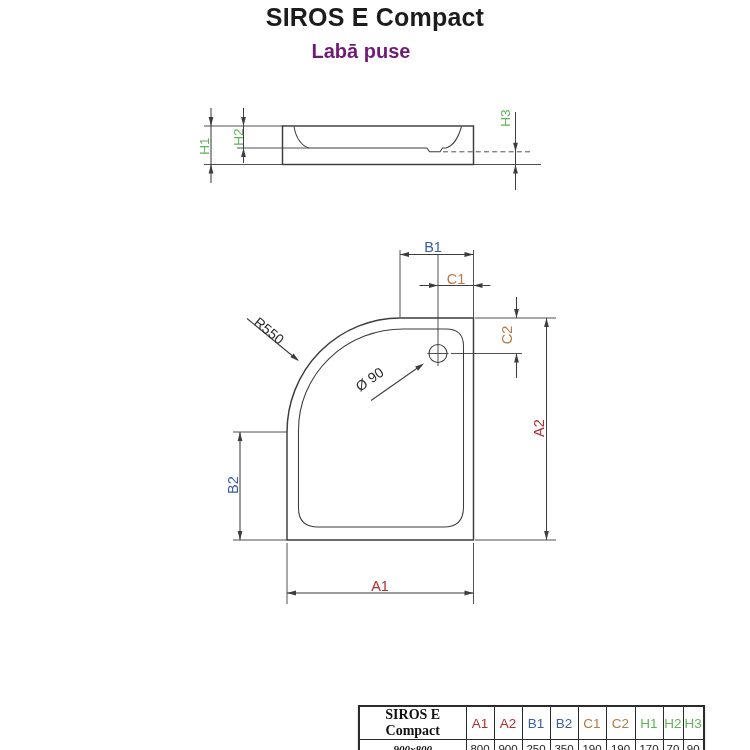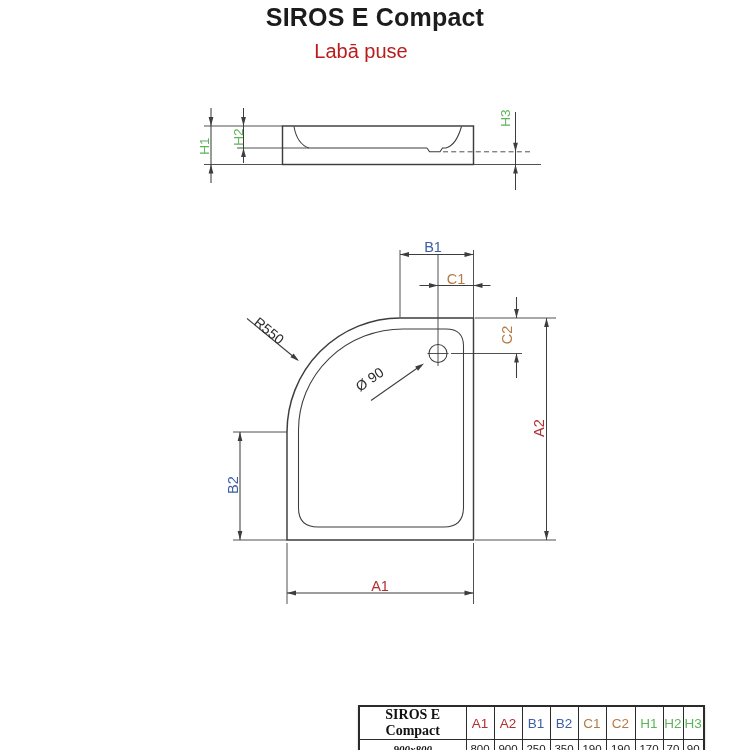--- a/index.html
+++ b/index.html
@@ -7,22 +7,22 @@
     position:relative; width:750px; height:750px; background:#ffffff;
     font-family:"Liberation Sans", sans-serif; overflow:hidden;
   }
   .title {
     position:absolute; top:0; left:0; width:750px; height:34px;
     line-height:34px; text-align:center; font-size:25px; font-weight:600;
     color:#1c1c1c; letter-spacing:0.2px;
   }
   .subtitle {
     position:absolute; top:38px; left:0; width:722px; height:26px;
-    line-height:26px; text-align:center; font-size:20px; font-weight:400;
-    color:#b91c1c;
+    line-height:26px; text-align:center; font-size:20px; font-weight:700;
+    color:#701a75;
   }
   svg.drawing { position:absolute; left:0; top:0; }
   .ln   { stroke:#3d3d3d; stroke-width:1.05; fill:none; }
   .outline { stroke:#3d3d3d; stroke-width:1.45; fill:none; }
   .thin { stroke:#3d3d3d; stroke-width:0.9; fill:none; }
   .dash { stroke-dasharray:5 3.2; }
   .arr  { fill:#3d3d3d; stroke:none; }
   text  { font-family:"Liberation Sans", sans-serif; }
   .dimtext { font-size:14.5px; }
   .htext   { font-size:13.5px; }

